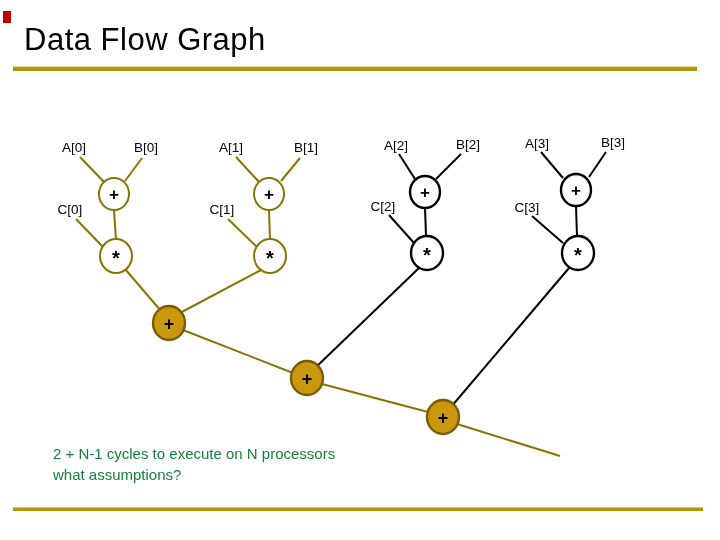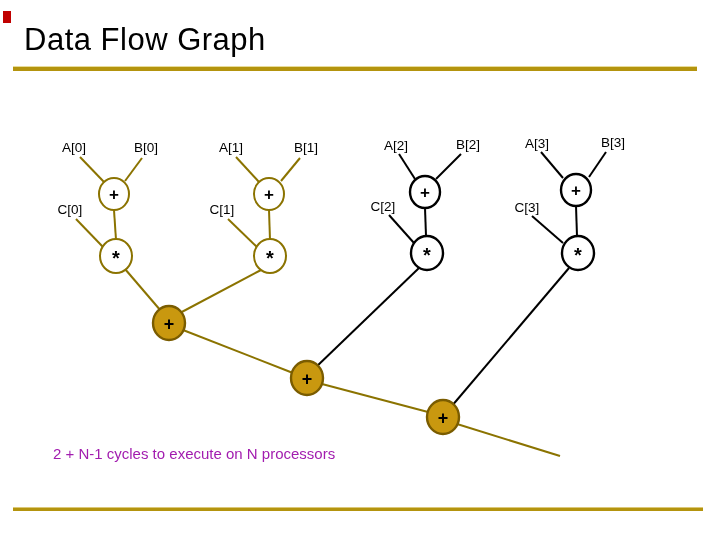--- a/index.html
+++ b/index.html
@@ -18,21 +18,21 @@
   .title-rule{
     position:absolute;left:13px;top:66px;width:684px;height:4px;
     background:#b4940e;border-top:1px solid #e8dc9a;
   }
   .bottom-rule{
     position:absolute;left:13px;top:507px;width:690px;height:3px;
     background:#b4940e;border-top:1px solid #dcc878;
   }
   .footer-note{
     position:absolute;left:53px;top:443px;
-    font-size:15px;line-height:21px;color:#a21caf;
+    font-size:15px;line-height:21px;color:#15803d;
   }
   svg.graph{position:absolute;left:0;top:0;}
   .lbl{font-size:13.5px;fill:#000000;text-anchor:middle;}
   .edge-olive{stroke:#8b7300;stroke-width:2;}
   .edge-black{stroke:#000000;stroke-width:2;}
   .node-white-olive{fill:#ffffff;stroke:#8b7300;stroke-width:2;}
   .node-white-black{fill:#ffffff;stroke:#000000;stroke-width:2.4;}
   .node-gold{fill:#c9980f;stroke:#7a5c00;stroke-width:2.4;}
   .op-plus{font-size:17px;font-weight:bold;fill:#000000;text-anchor:middle;}
   .op-star{font-size:20px;font-weight:bold;fill:#000000;text-anchor:middle;}
@@ -109,15 +109,16 @@
 
   <ellipse class="node-gold" cx="307" cy="378" rx="16" ry="17"></ellipse>
   <text class="op-plus-gold" x="307" y="385">+</text>
 
   <ellipse class="node-gold" cx="443" cy="417" rx="16" ry="17"></ellipse>
   <text class="op-plus-gold" x="443" y="424">+</text>
 </svg>
 
 <div class="footer-note">
   <div>2 + N-1 cycles to execute on N processors</div>
+  <div>what assumptions?</div>
 </div>
 
 <div class="bottom-rule"></div>
 
 </body></html>

